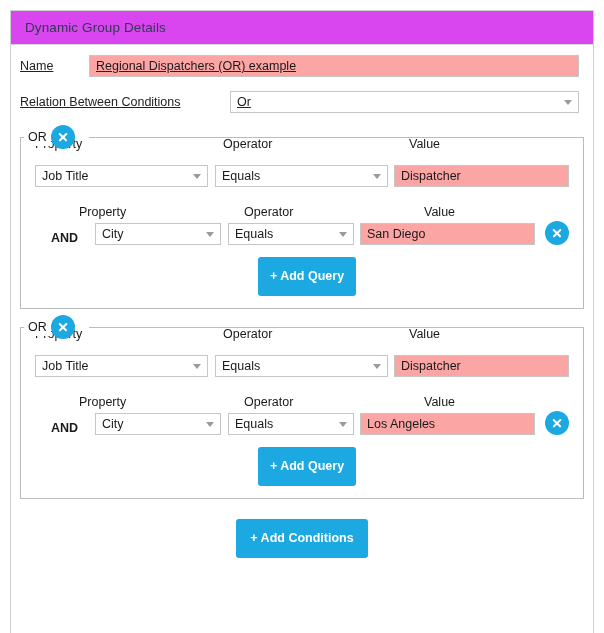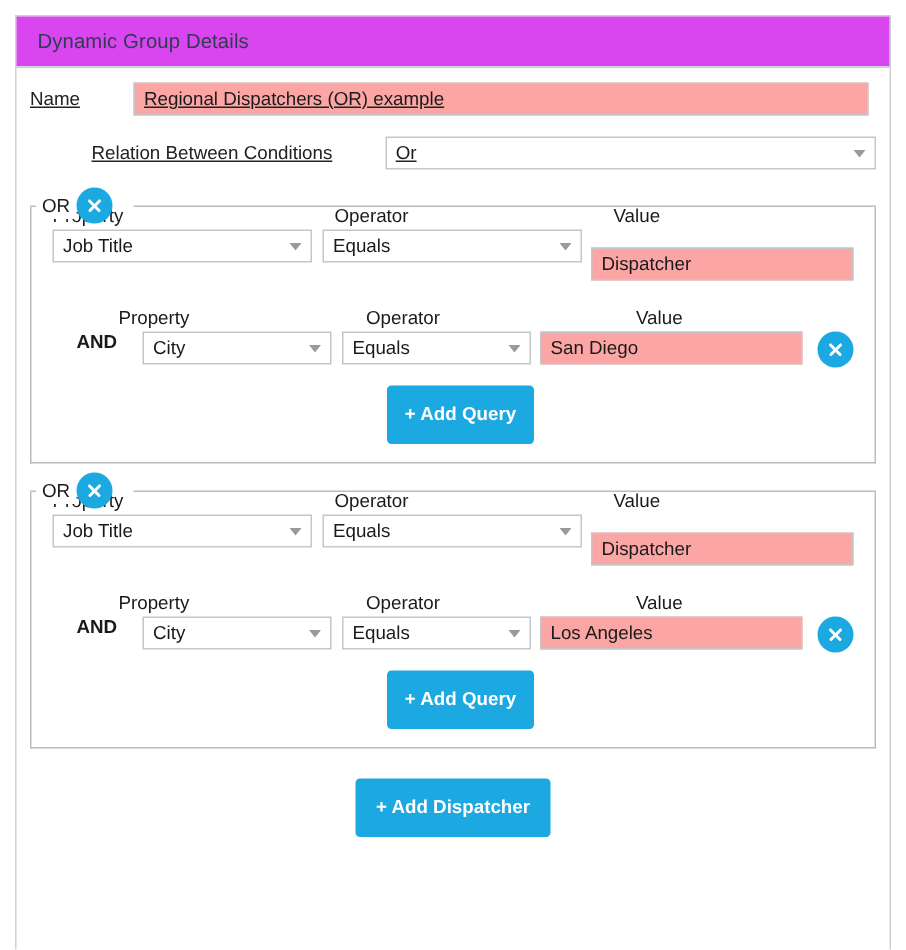--- a/index.html
+++ b/index.html
@@ -57,21 +57,21 @@
   }
   .form-row.name-row { margin-top: 4px; }
   .form-row.relation-row { margin-top: 2px; }
 
   .field-label {
     font-size: 12.5px;
     color: #222;
     white-space: nowrap;
   }
   .label-name  { width: 69px; }
-  .label-relation { width: 210px; margin-left: 41px; }
+  .label-relation { width: 210px; }
 
   
   .txt {
     height: 22px;
     line-height: 22px;
     border: 1px solid #c6c6c6;
     background: #fca5a5;
     box-sizing: border-box;
     padding: 0 6px;
     font-family: "Liberation Sans", sans-serif;
@@ -171,21 +171,21 @@
   .x-btn::before { transform: translate(-50%,-50%) rotate(45deg); }
   .x-btn::after  { transform: translate(-50%,-50%) rotate(-45deg); }
 
   
   .query-head {
     display: flex;
     margin-top: 18px;
   }
   .query-row {
     display: flex;
-    align-items: flex-start;
+    align-items: flex-end;
     margin-top: 2px;
   }
   .col-head {
     font-size: 12.5px;
     color: #1a1a1a;
   }
 
   
   .q-primary .col-head.c1 { width: 188px; }
   .q-primary .col-head.c2 { width: 186px; }
@@ -359,17 +359,17 @@
         <input class="txt c3" type="text" value="Los Angeles" style="">
         <button class="x-btn"></button>
       </div>
 
       <div class="add-query-wrap">
         <button class="btn-blue">+ Add Query</button>
       </div>
     </div>
 
     <div class="add-condition-wrap">
-      <button class="btn-blue btn-add-condition">+ Add Dispatcher</button>
+      <button class="btn-blue btn-add-condition">+ Add Conditions</button>
     </div>
 
   </div>
 </div>
 
 </body></html>

